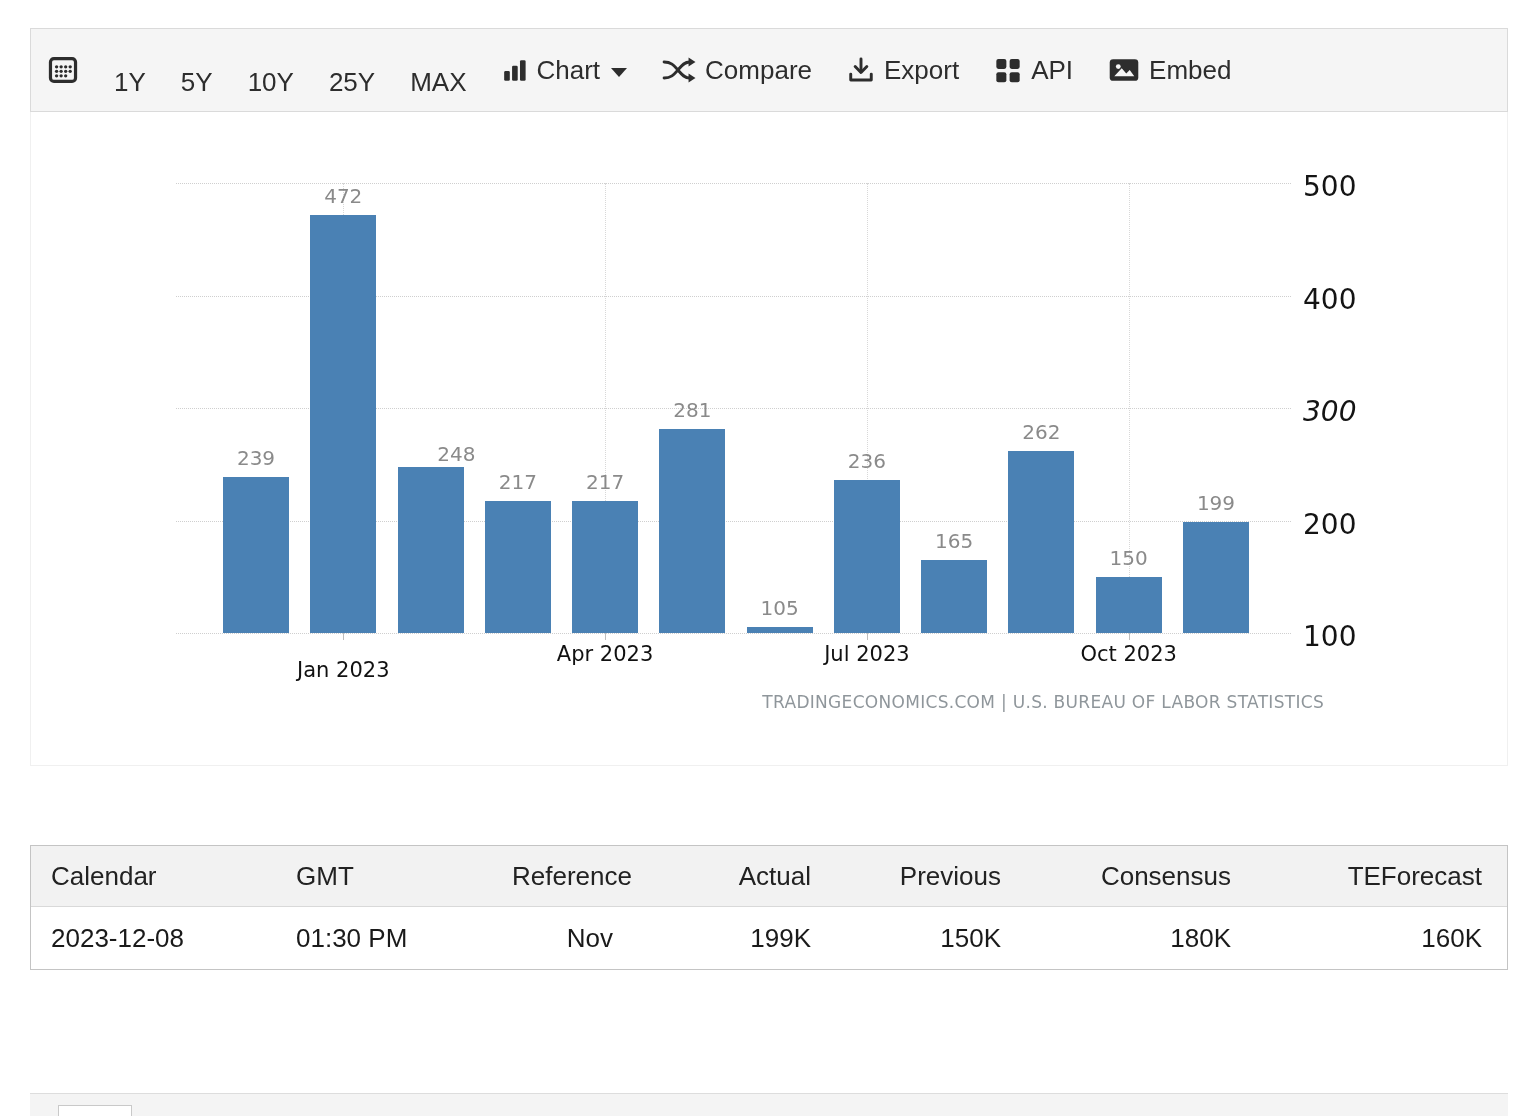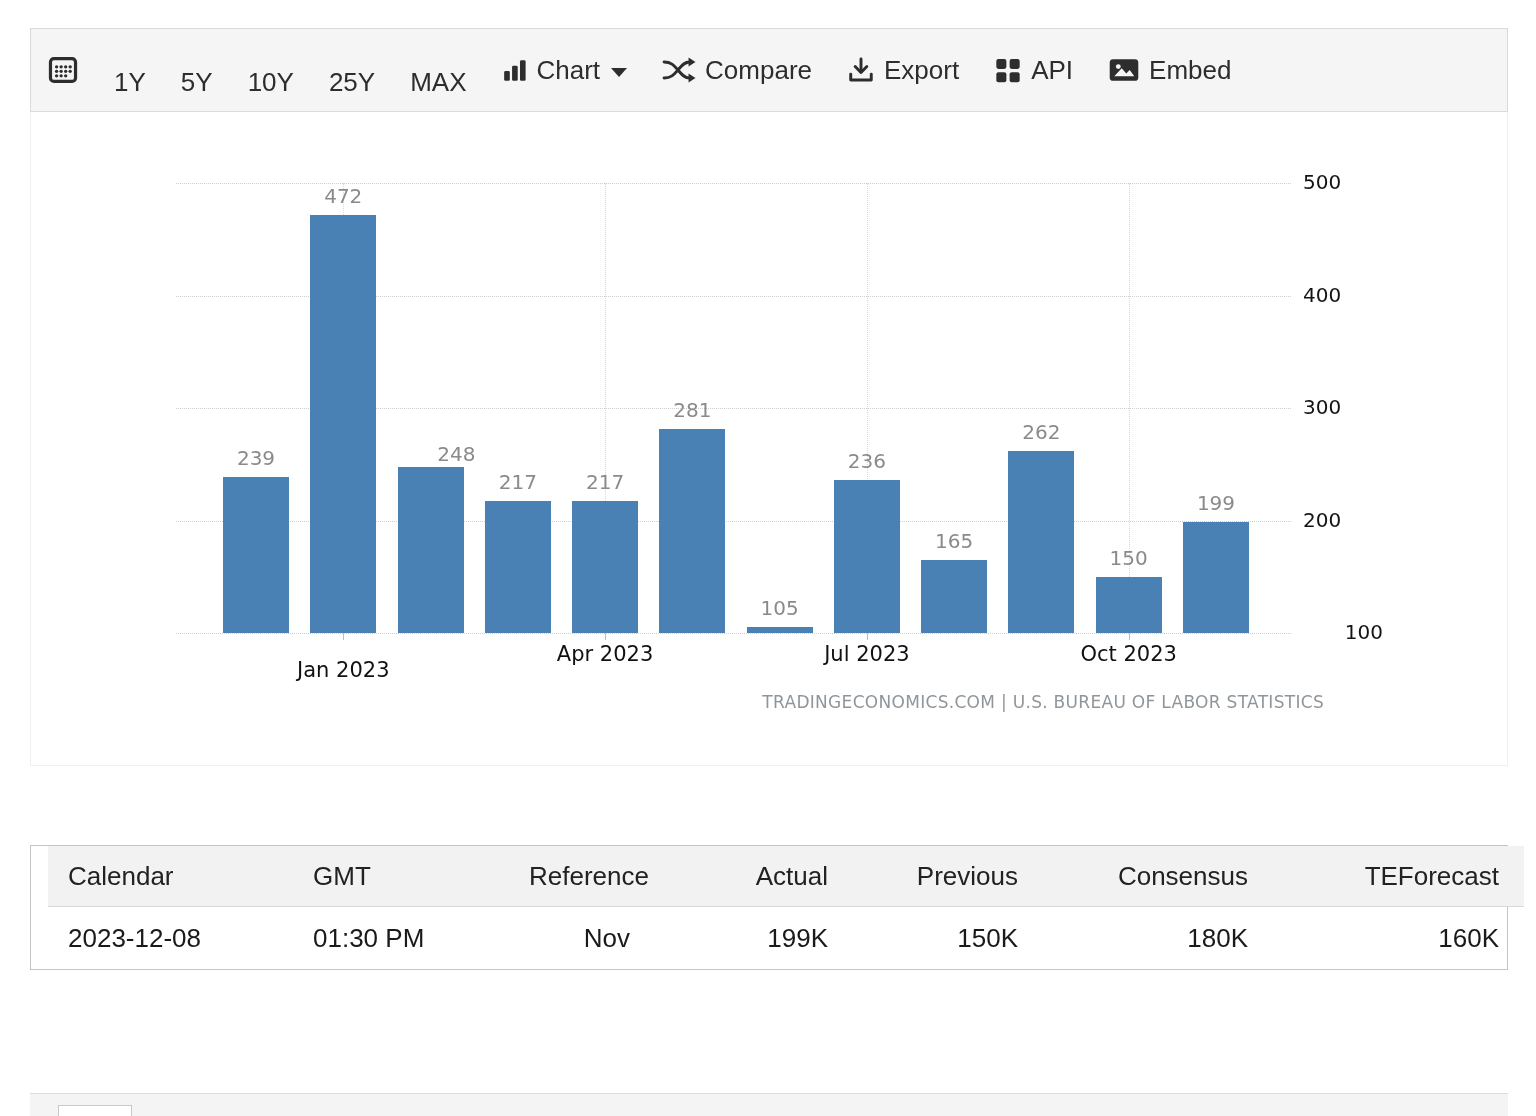--- a/index.html
+++ b/index.html
@@ -28,29 +28,29 @@
   .tb-icon{display:block;}
   
   .plot{position:absolute;left:0;top:0;width:100%;height:100%;z-index:1;}
   .hgrid{position:absolute;left:145px;width:1115px;height:0;border-top:1px dotted #cfcfcf;}
   .vgrid{position:absolute;width:0;border-left:1px dotted #d8d8d8;}
   .xtick{position:absolute;width:0;height:7px;border-left:1px solid #bdbdbd;}
   .bar{position:absolute;}
   .bar-label{position:absolute;width:90px;text-align:center;
     font-family:"DejaVu Sans",sans-serif;font-size:20px;color:#8a8a8a;}
   .ylab{position:absolute;left:1272px;width:80px;text-align:left;
-    font-family:"DejaVu Sans",sans-serif;font-size:20px;color:#141414;}
+    font-family:"DejaVu Sans",sans-serif;font-size:28px;color:#141414;}
   .xlab{position:absolute;width:160px;text-align:center;
     font-family:"DejaVu Sans",sans-serif;font-size:21px;color:#111;}
   .attribution{position:absolute;right:183px;top:663px;
     font-family:"DejaVu Sans",sans-serif;font-size:17px;color:#8f969b;letter-spacing:.3px;}
   
   .cal-table{
     position:absolute;left:30px;top:845px;width:1478px;box-sizing:border-box;
-    border:1px solid #c4c4c4;background:#fff;padding-left:17px;
+    border:1px solid #c4c4c4;background:#fff;
   }
   table{width:100%;border-collapse:collapse;table-layout:fixed;
     font-family:"Liberation Sans",sans-serif;font-size:26px;color:#1a1a1a;}
   thead th{background:#f2f2f2;height:58px;font-weight:400;color:#222;
     border-bottom:1px solid #d9d9d9;}
   tbody td{height:60px;}
   tbody tr + tr td{border-top:1px solid #e8e8e8;}
   .al{text-align:left;padding-left:20px;}
   .al2{text-align:left;padding-left:10px;}
   .ar{text-align:right;padding-right:25px;}
@@ -152,25 +152,25 @@
         <circle cx="9" cy="9" r="2.1" fill="#f5f5f5"></circle>
         <polygon points="5.5,17.5 12,10.5 16,15 19,12 23,17.5" fill="#f5f5f5"></polygon>
       </svg>
       <span>Embed</span>
     </button>
   </div>
 
   <div class="plot" id="plot">
     <div class="attribution">TRADINGECONOMICS.COM | U.S. BUREAU OF LABOR STATISTICS</div>
   <div class="hgrid" style="top: 604px;"></div>
-      <div class="ylab" style="top: 591px; text-align: right;">100</div>
+      <div class="ylab" style="top: 591px;">100</div>
       <div class="hgrid" style="top: 491.5px;"></div>
       <div class="ylab" style="top: 478.5px;">200</div>
       <div class="hgrid" style="top: 379px;"></div>
-      <div class="ylab" style="top: 366px;">300</div>
+      <div class="ylab" style="top: 366px; font-style: italic;">300</div>
       <div class="hgrid" style="top: 266.5px;"></div>
       <div class="ylab" style="top: 253.5px;">400</div>
       <div class="hgrid" style="top: 154px;"></div>
       <div class="ylab" style="top: 141px;">500</div>
       <div class="vgrid" style="left: 312.27px; top: 154px; height: 450px;"></div>
       <div class="xtick" style="left: 312.27px; top: 604px;"></div>
       <div class="xlab" style="left: 232.27px; top: 613px; margin-top: 16px;">Jan 2023</div>
       <div class="vgrid" style="left: 574.08px; top: 154px; height: 450px;"></div>
       <div class="xtick" style="left: 574.08px; top: 604px;"></div>
       <div class="xlab" style="left: 494.08px; top: 613px;">Apr 2023</div>

